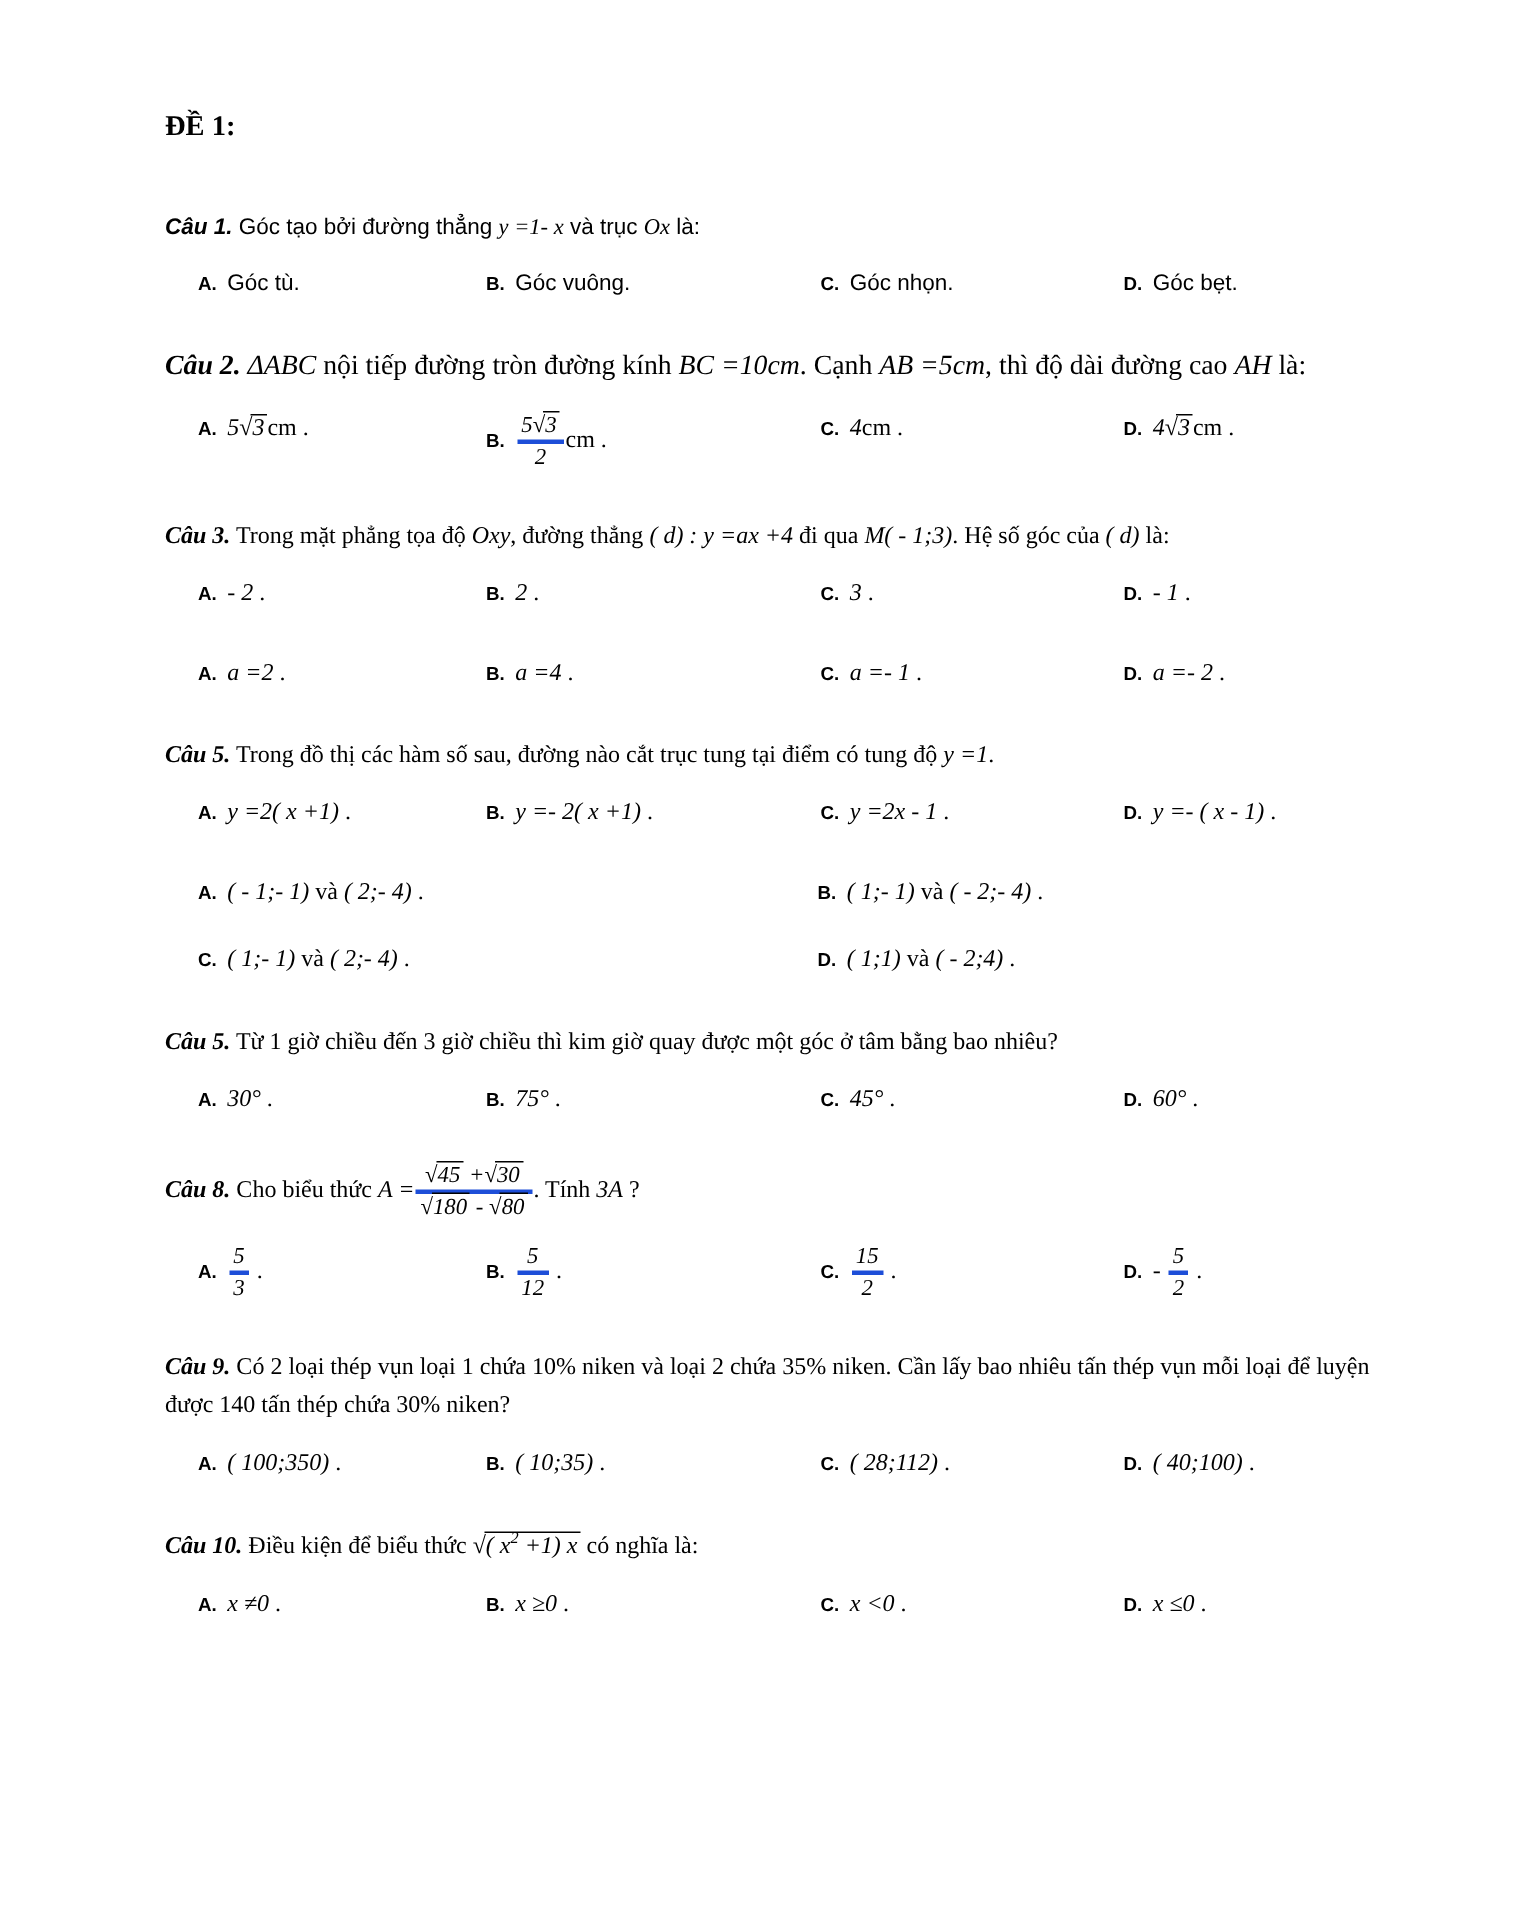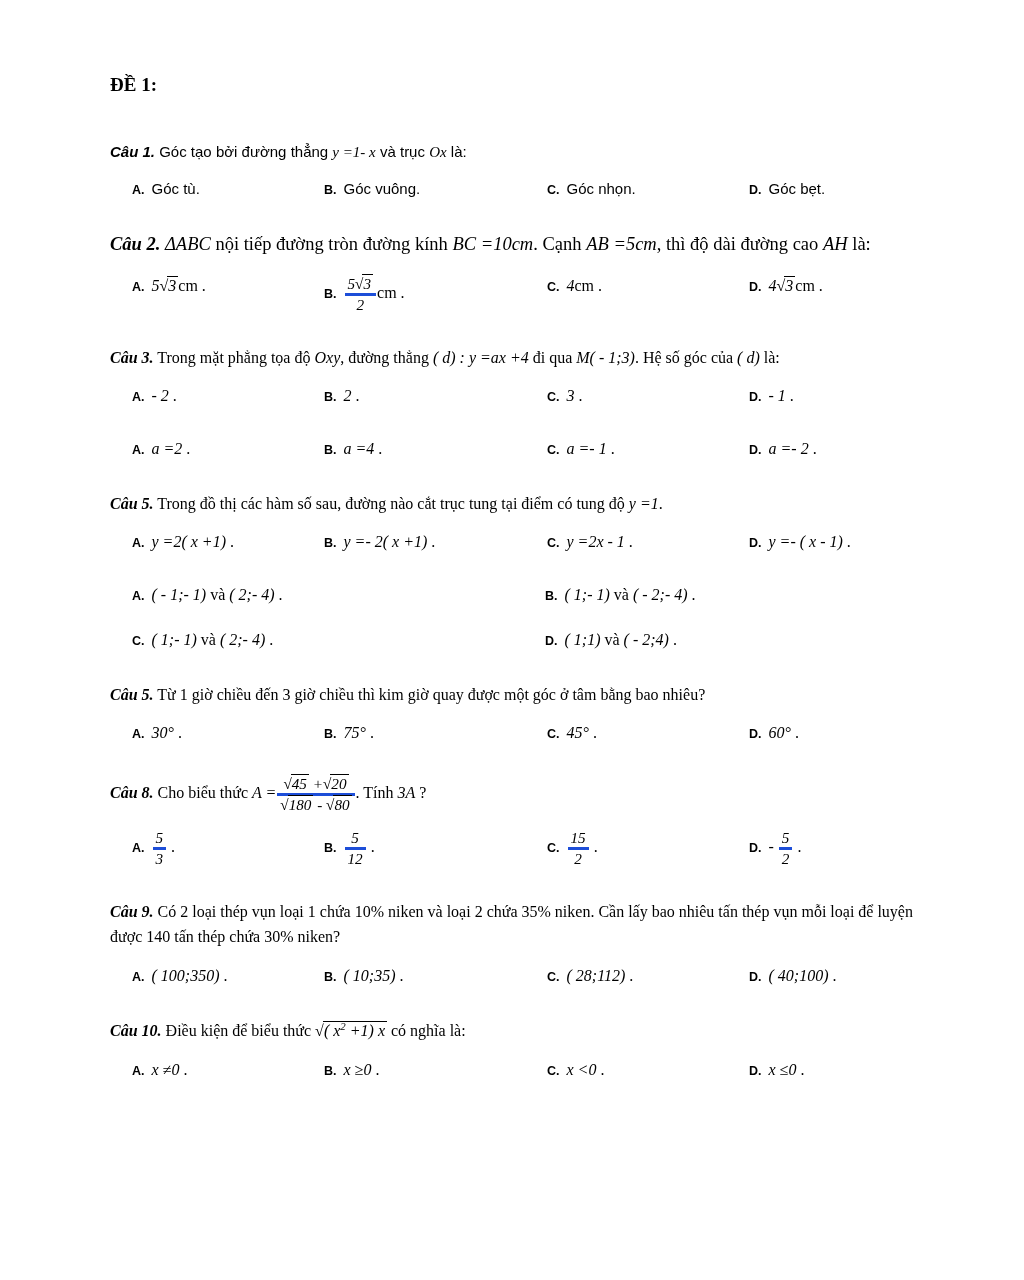--- a/index.html
+++ b/index.html
@@ -179,21 +179,21 @@
             <span class="ocontent"><span class="math">45°</span> .</span>
           </div>
           <div class="option">
             <b class="olabel">D.</b>
             <span class="ocontent"><span class="math">60°</span> .</span>
           </div>
         </div>
       </div>
       <div class="question">
         <p class="stem"><b class="qlabel">Câu 8.</b> Cho biểu thức <span class="math">A =<span class="frac">
-              <span class="fnum"><span class="sqrt"><span class="rad">√</span><span class="vinc">45</span></span> +<span class="sqrt"><span class="rad">√</span><span class="vinc">20</span></span></span>
+              <span class="fnum"><span class="sqrt"><span class="rad">√</span><span class="vinc">45</span></span> +<span class="sqrt"><span class="rad">√</span><span class="vinc">30</span></span></span>
               <span class="fden"><span class="sqrt"><span class="rad">√</span><span class="vinc">180</span></span> - <span class="sqrt"><span class="rad">√</span><span class="vinc">80</span></span></span>
             </span></span>. Tính <span class="math">3A</span> ?</p>
         <div class="options cols-4">
           <div class="option">
             <b class="olabel">A.</b>
             <span class="ocontent"><span class="math"><span class="frac">
                   <span class="fnum">5</span>
                   <span class="fden">3</span>
                 </span></span> .</span>
           </div>

